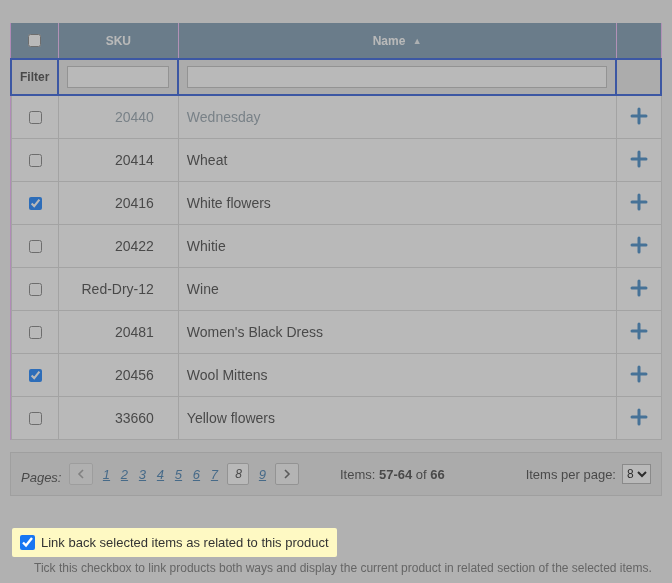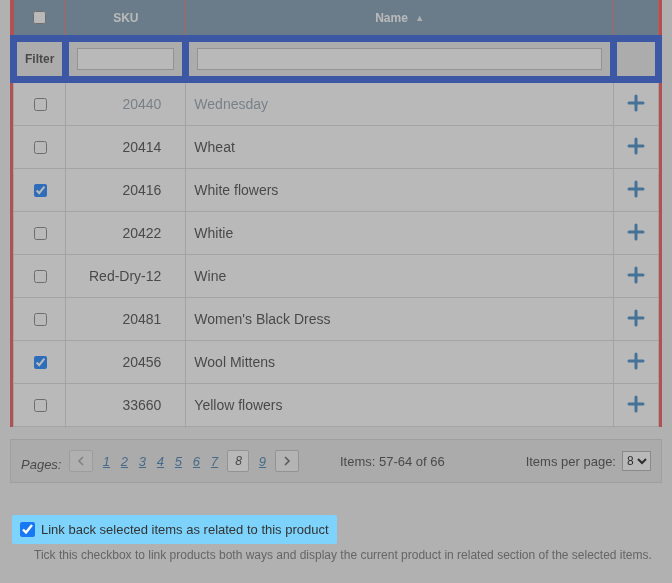--- a/index.html
+++ b/index.html
@@ -26,21 +26,22 @@
   }
   .title {
     font-size: 20px;
     font-weight: 400;
     color: #555;
     padding: 6px 0 12px 0;
   }
   table.grid {
     width: 100%;
     border-collapse: collapse;
-    background: #ef4444;
+    background: #f0abfc;
+    margin-top: 23px;
   }
   thead tr.head {
     background: #6f90a9;
     color: #fff;
   }
   thead tr.head th {
     font-weight: 600;
     font-size: 12px;
     padding: 8px 8px;
     border-right: 1px solid rgba(255,255,255,0.15);
@@ -54,21 +55,21 @@
   .sort-arrow {
     display: inline-block;
     margin-left: 4px;
     font-size: 9px;
     opacity: 0.85;
     transform: translateY(-1px);
   }
   tr.filter td {
     background: #e8e8e8;
     padding: 6px 8px;
-    border: 7px solid #1d4ed8;
+    border: 2px solid #1d4ed8;
   }
   tr.filter td:first-child {
     font-weight: 600;
     font-size: 12px;
   }
   tr.filter input[type="text"] {
     width: 100%;
     height: 22px;
     padding: 2px 4px;
     border: 1px solid #bbb;
@@ -135,36 +136,36 @@
     border: 1px solid #bbb;
     background: #fff;
     width: 22px;
     text-align: center;
     height: 22px;
     line-height: 20px;
     font-size: 12px;
     border-radius: 2px;
   }
   .pager-mid { margin-left: auto; margin-right: auto; }
-  .pager-mid b { font-weight: 400; text-align: right; }
+  .pager-mid b { font-weight: 700; text-align: right; }
   .pager-right { display: flex; align-items: center; gap: 6px; margin-left: auto; }
   .pager-right select {
     height: 20px;
     font-size: 12px;
     border: 1px solid #aaa;
     background: #fff;
   }
   .linkback-row {
     margin-top: 28px;
     padding: 4px 2px;
   }
   .linkback-box {
     display: inline-flex;
     align-items: center;
-    background: #7dd3fc;
+    background: #fef9c3;
     padding: 4px 8px 4px 4px;
     position: relative;
     z-index: 100;
     border-radius: 2px;
     justify-content: flex-end;
   }
   .linkback-box input { margin-right: 6px; accent-color: #1877f2; width: 15px; height: 15px; }
   .linkback-hint {
     margin-top: 4px;
     font-size: 12px;

